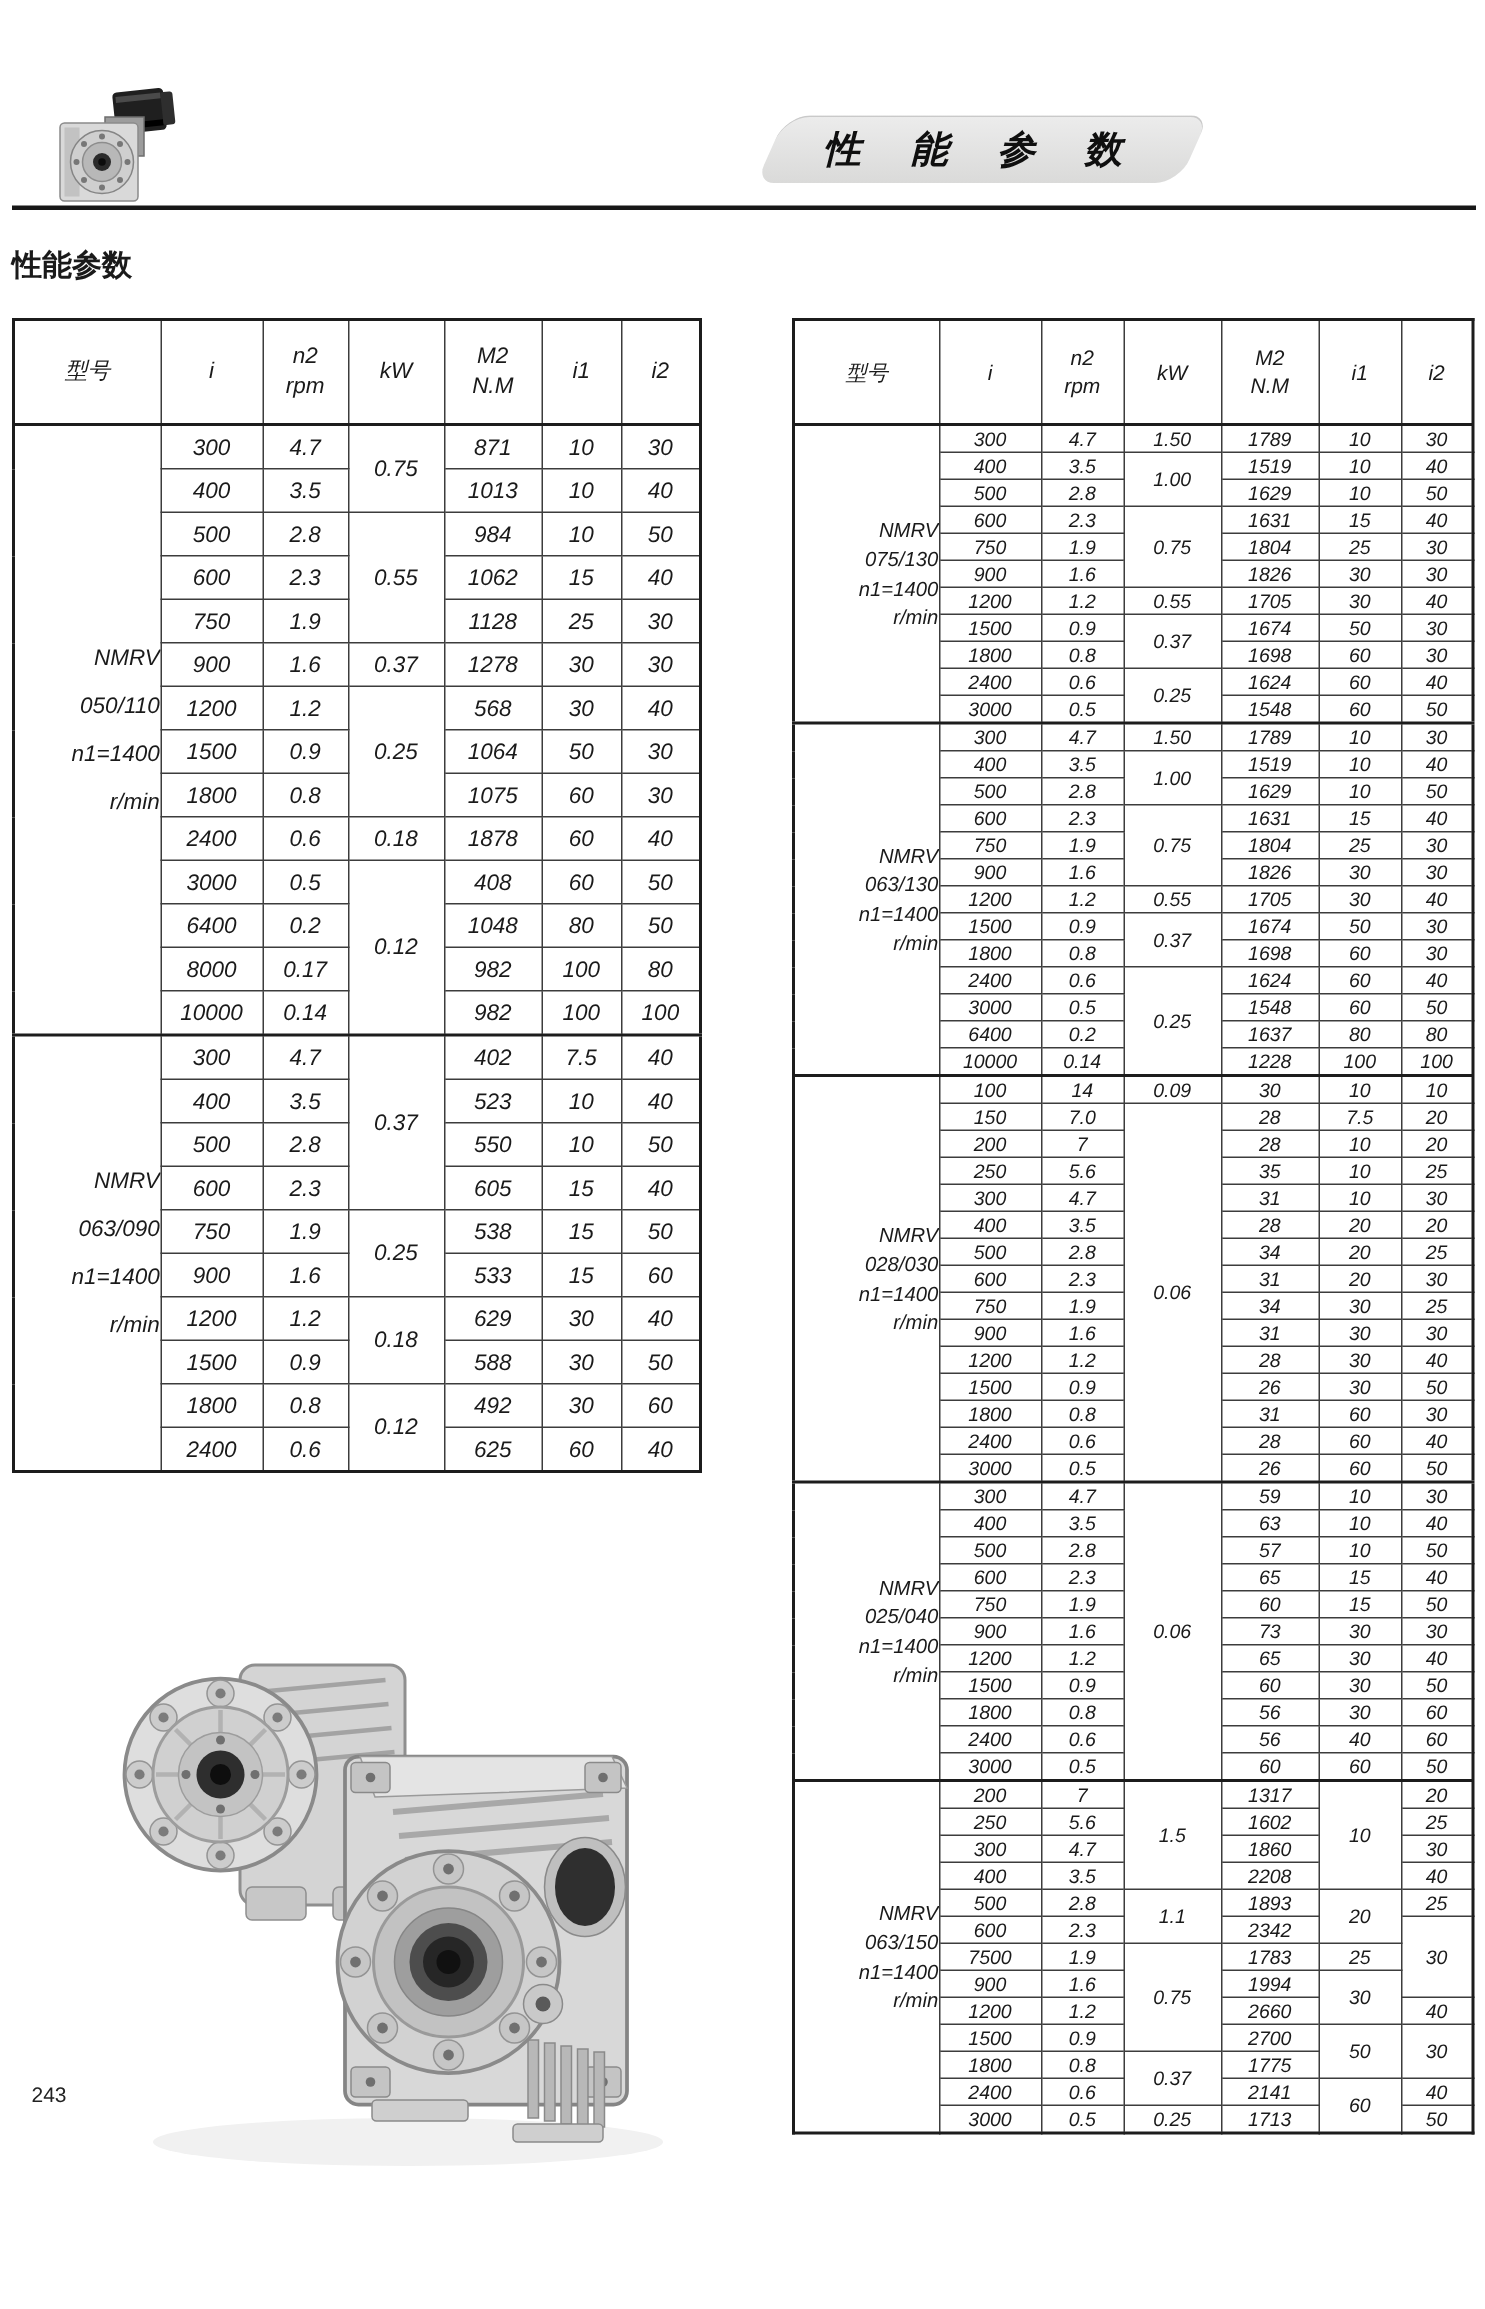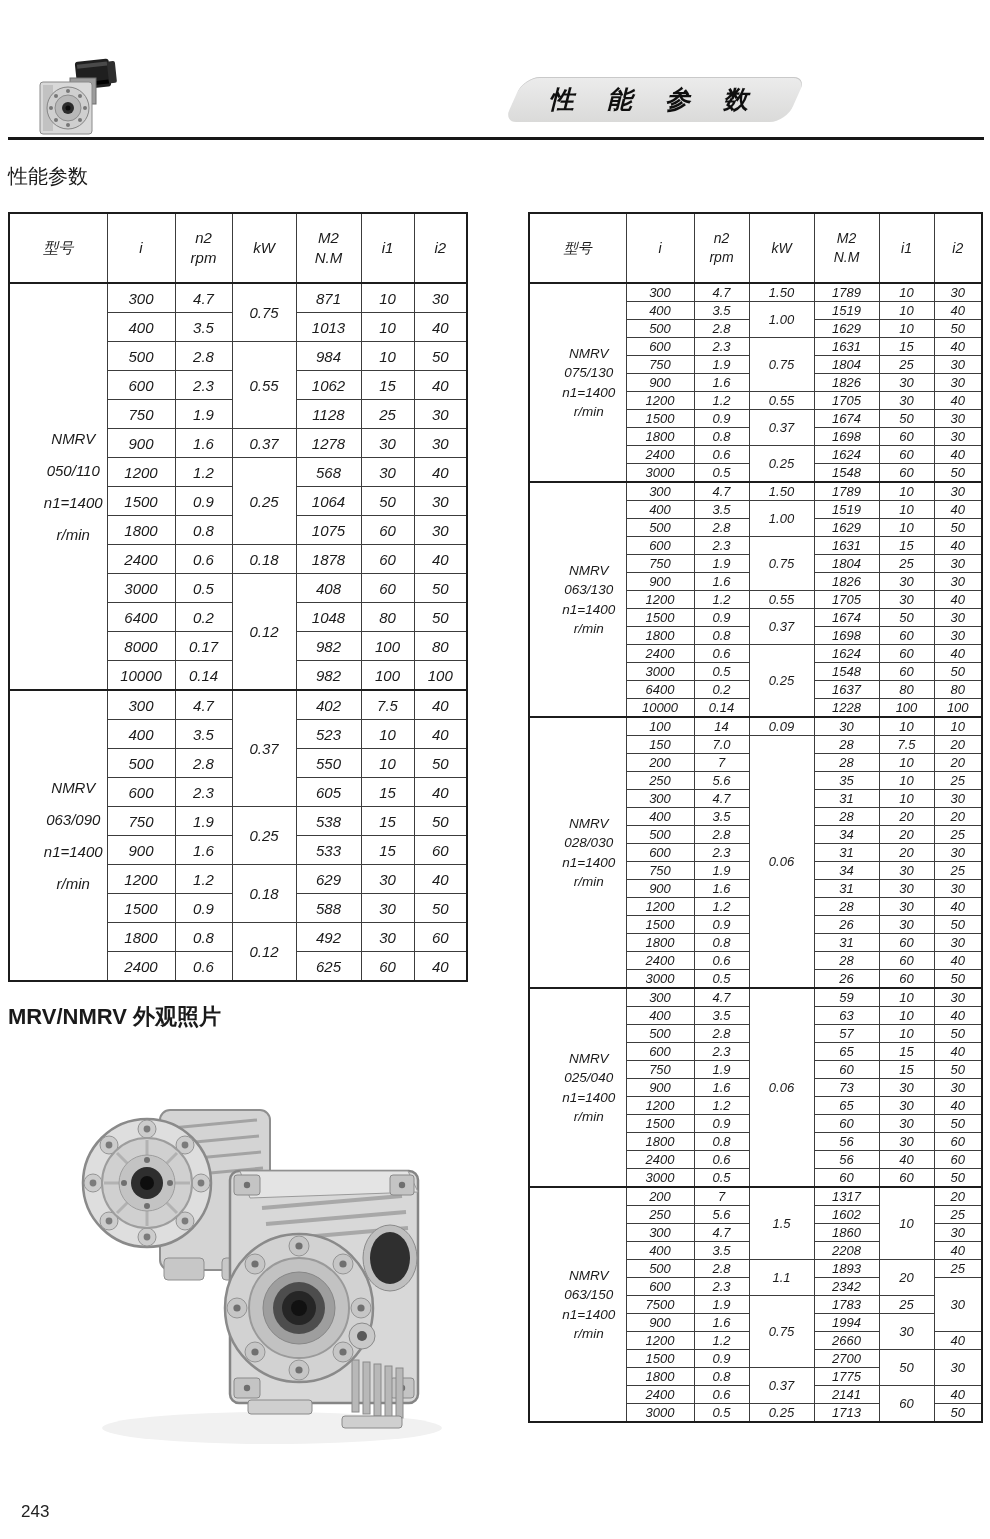--- a/index.html
+++ b/index.html
@@ -10,42 +10,42 @@
   .logo{position:absolute;left:34px;top:48px;width:86px;height:96px;}
   .banner{position:absolute;left:514px;top:77px;width:282px;height:45px;
           background:linear-gradient(#ececec,#dadad9);
           transform:skewX(-24deg);border-radius:16px 12px 16px 12px;
           box-shadow:0 1px 0 #c9c9c9 inset;}
   .banner-text{position:absolute;left:0;right:0;top:6px;text-align:center;
           transform:skewX(24deg);font-style:italic;font-weight:bold;
           font-size:25px;letter-spacing:13px;color:#0f0f0f;white-space:nowrap;}
   .top-rule{position:absolute;left:8px;top:137px;width:976px;height:3px;background:#171717;}
 
-  .h-perf{position:absolute;left:8px;top:163px;font-size:20px;font-weight:normal;margin:0;}
+  .h-perf{position:absolute;left:8px;top:163px;font-size:20px;font-weight:bold;margin:0;}
   .h-photo{position:absolute;left:8px;top:1002px;font-size:22px;font-weight:bold;margin:0;}
-  .pageno{position:absolute;left:21px;top:1502px;font-size:17px;color:#222;}
+  .pageno{position:absolute;left:21px;top:1388px;font-size:14px;color:#222;}
 
   
   .tbl-host{position:absolute;font-style:italic;}
   .host-left{left:8px;top:212px;}
   .host-right{left:528px;top:212px;}
   table{border-collapse:collapse;table-layout:fixed;background:#fff;}
   table{border:2px solid #1c1c1c;}
   th,td{border:1px solid #3c3c3c;text-align:center;vertical-align:middle;
         padding:0;overflow:hidden;}
   thead{border-bottom:2px solid #1c1c1c;}
   tbody{border-top:2px solid #1c1c1c;}
   th{font-weight:normal;white-space:pre-line;line-height:1.35;}
   .t-left{width:458px;}
   .t-left th{height:68px;font-size:15px;}
   .t-left td{height:28px;font-size:15px;line-height:1;}
   .t-right{width:453px;}
   .t-right th{height:68px;font-size:14px;}
   .t-right td{height:17px;font-size:13px;line-height:1;}
-  td.model{text-align:center;}
+  td.model{text-align:right;}
   .t-left td.model{padding-left:30px;font-size:15px;}
   .t-right td.model{padding-left:22px;font-size:13.5px;}
   .t-left td.model div{margin:17px 0;}
   .t-right td.model div{margin:6px 0;}
 
   .photo{position:absolute;left:52px;top:1068px;width:400px;height:400px;}
 </style>
 </head>
 <body>
 
@@ -816,21 +816,20 @@
             <td>3000</td>
             <td>0.5</td>
             <td>0.25</td>
             <td>1713</td>
             <td>50</td>
           </tr>
         </tbody>
       </table>
     </div>
 
-  <h2 class="h-photo">MRV/NMRV 外观照片</h2>
 
   <svg class="photo" viewBox="0 0 400 400">
     <rect x="0" y="0" width="400" height="400" fill="#ffffff"></rect>
     <ellipse cx="220" cy="360" rx="170" ry="16" fill="#f1f1f1"></ellipse>
 
     <rect x="108" y="42" width="110" height="160" rx="10" fill="#d4d4d4" stroke="#8f8f8f" stroke-width="2"></rect>
     <g stroke="#a3a3a3" stroke-width="3">
       <line x1="120" y1="60" x2="205" y2="52"></line>
       <line x1="122" y1="76" x2="207" y2="68"></line>
       <line x1="124" y1="92" x2="209" y2="84"></line>

